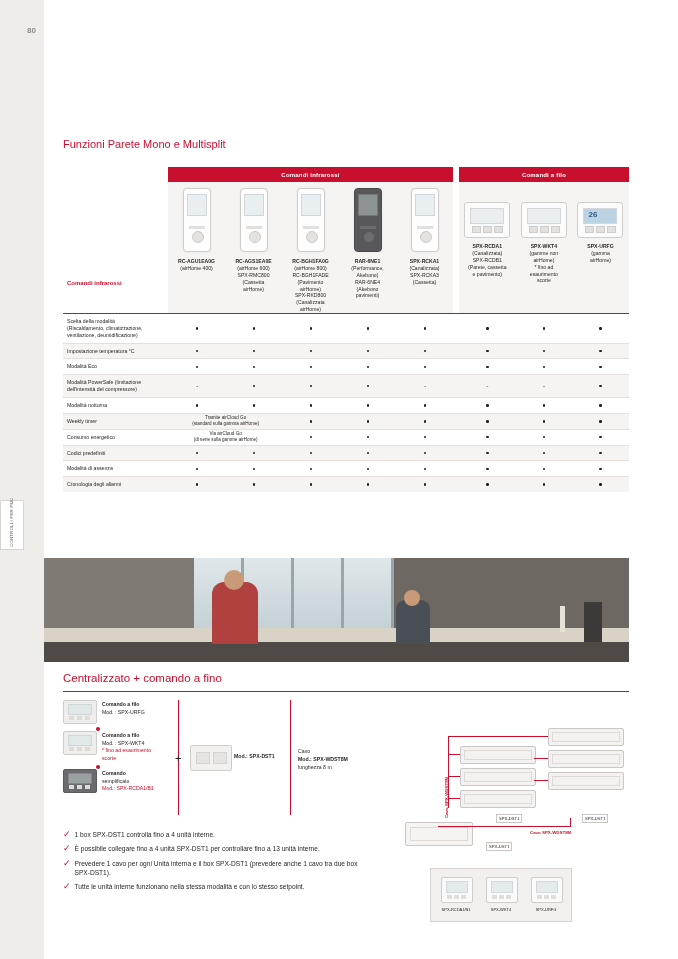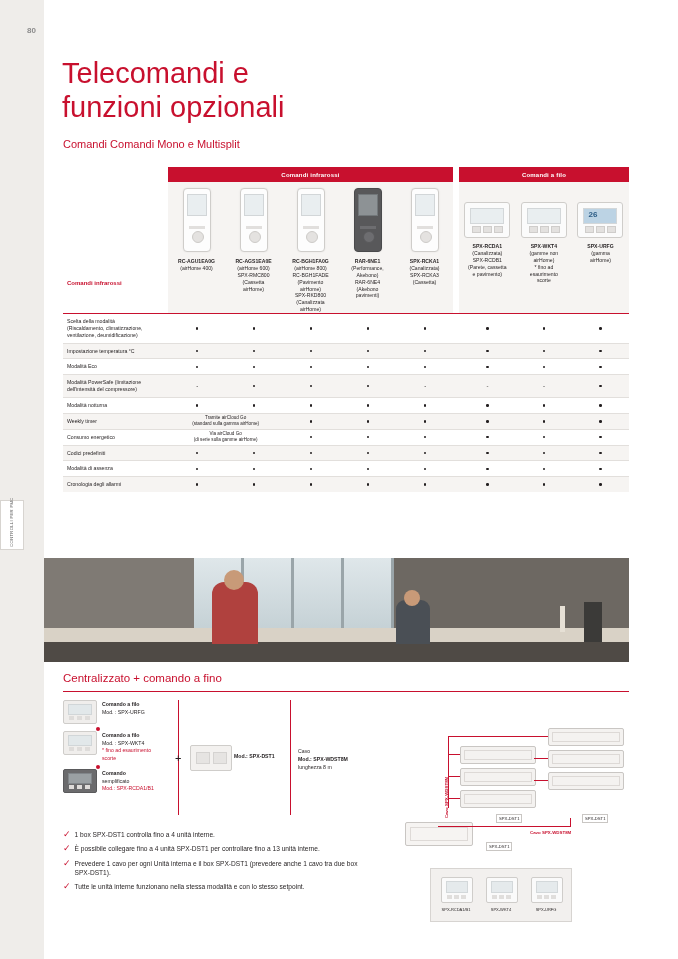--- a/index.html
+++ b/index.html
@@ -221,25 +221,21 @@
 <body>
 
 <div class="page">
 
   <div class="left-strip"></div>
   <div class="page-number">80</div>
   <div class="side-tab">
     <span>CONTROLLI PER PMC</span>
   </div>
 
-  <div class="title">
-    <div>Telecomandi e</div>
-    <div>funzioni opzionali</div>
-  </div>
-  <div class="subtitle">Comandi Comandi Mono e Multisplit</div>
+  <div class="subtitle">Funzioni Parete Mono e Multisplit</div>
 
   <div class="tbl">
 
     <div class="bandrow">
       <div class="band ir">Comandi infrarossi</div>
       <div class="band wired">Comandi a filo</div>
     </div>
 
     <div class="headrow">
       <div class="firstcol">

